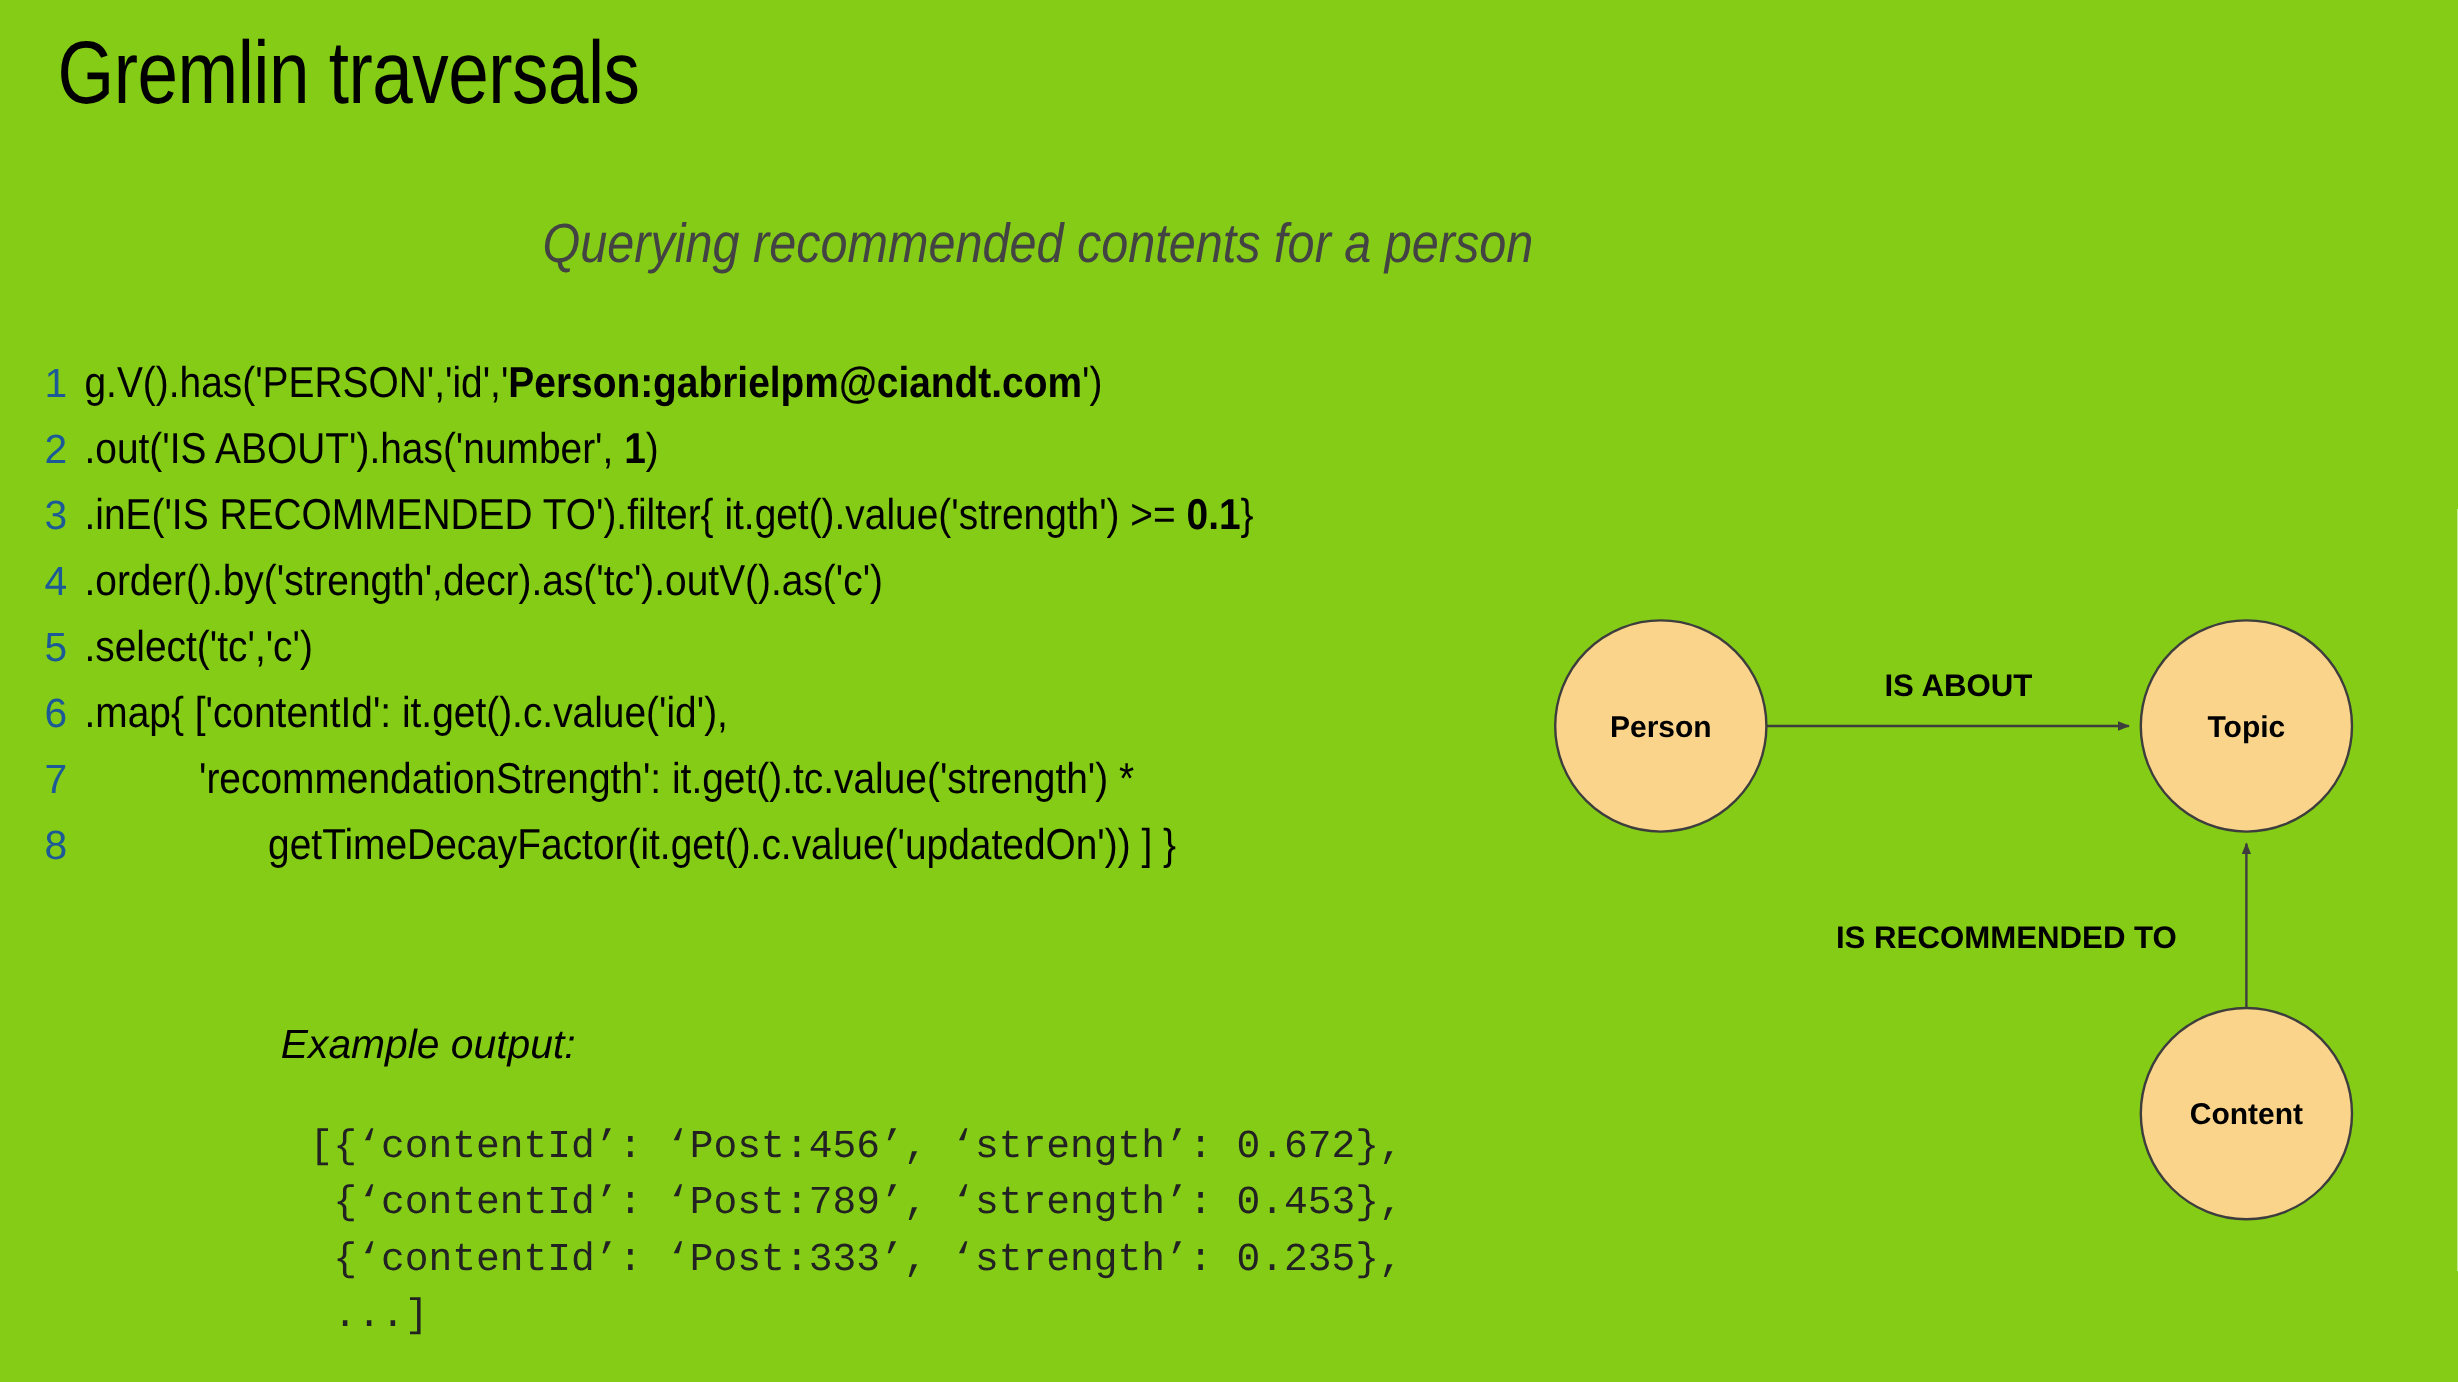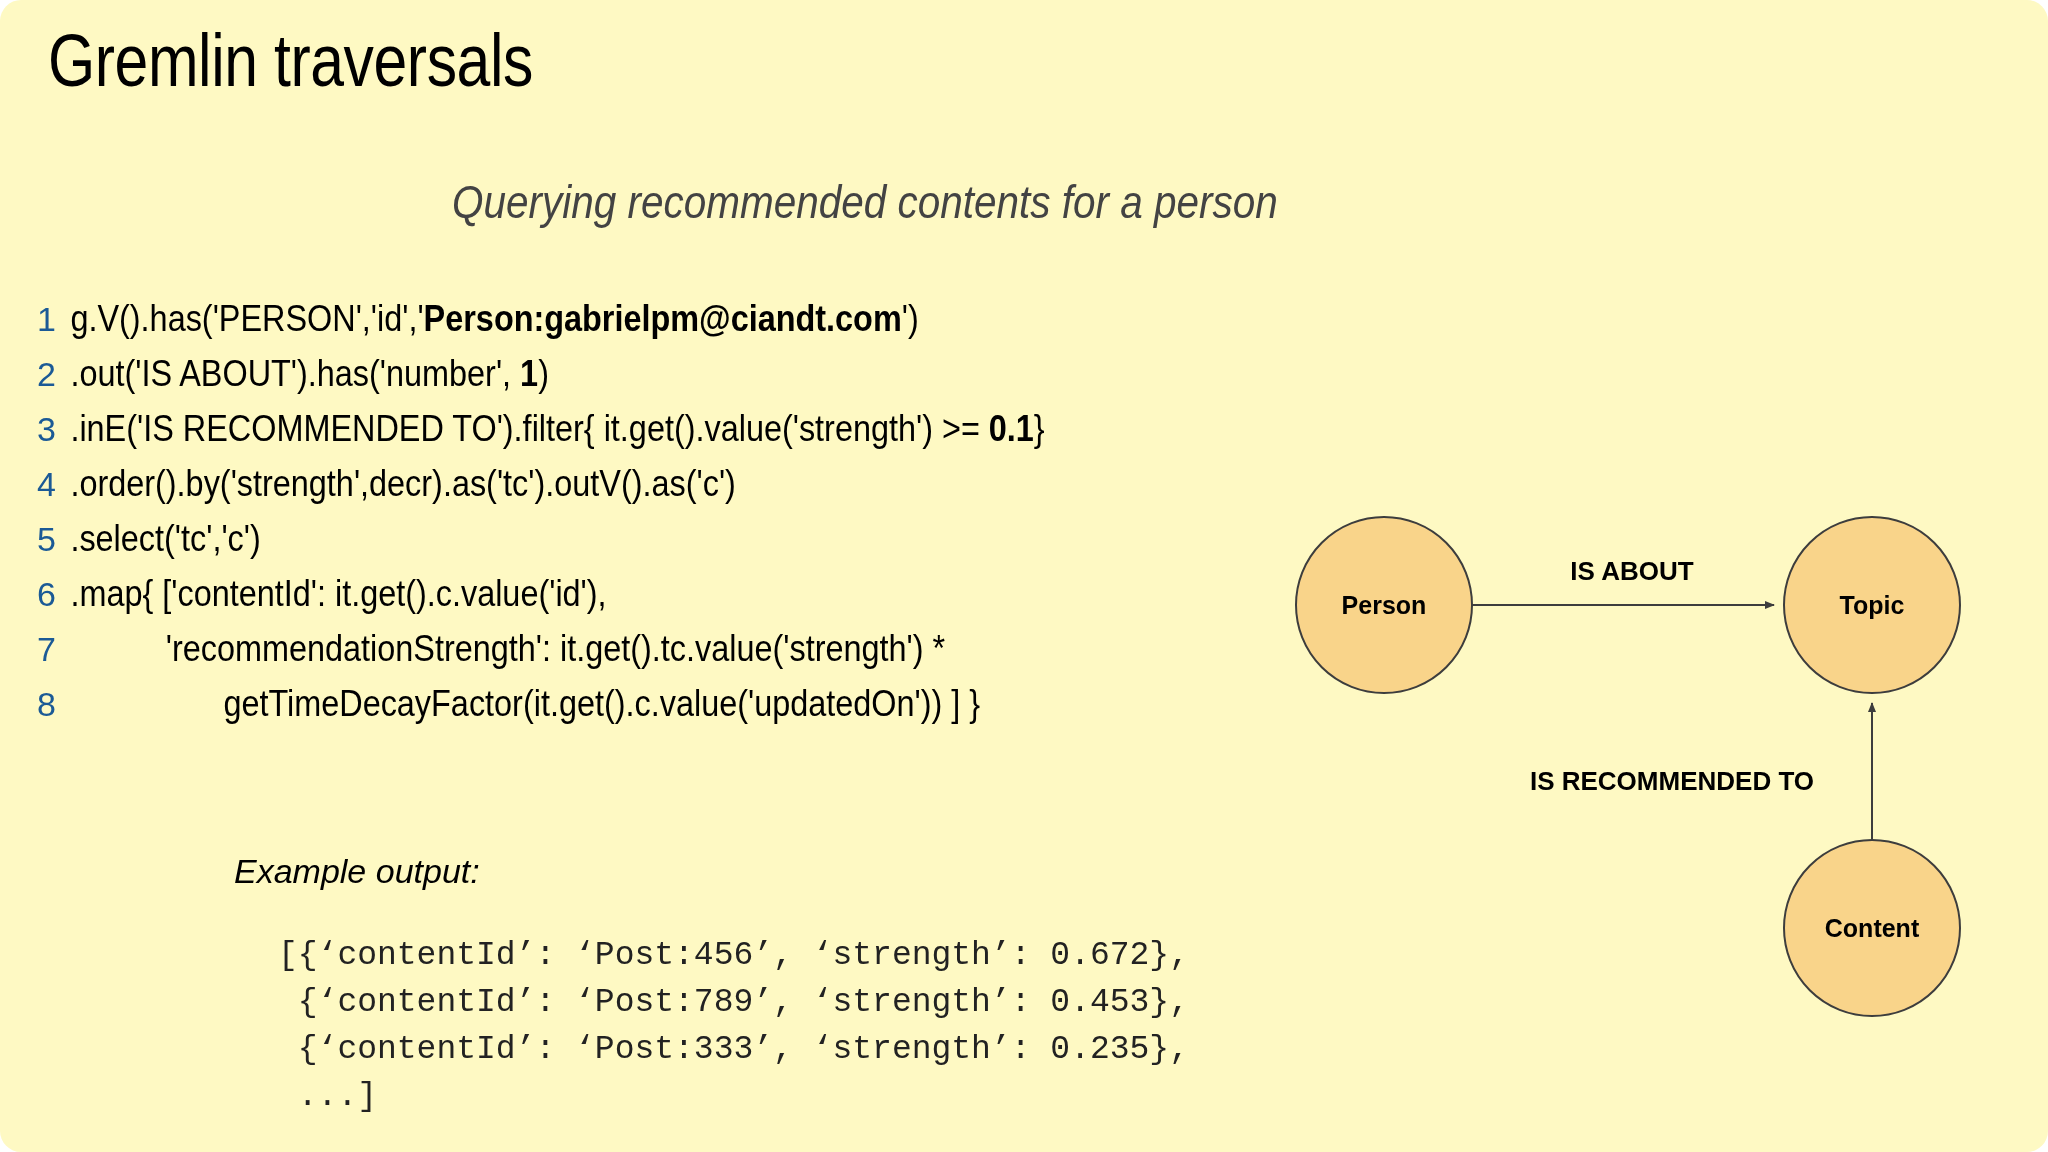--- a/index.html
+++ b/index.html
@@ -4,24 +4,23 @@
 <style>
   html, body {
     margin: 0;
     padding: 0;
     background: #ffffff;
   }
   #slide {
     position: relative;
     width: 2048px;
     height: 1152px;
-    background: #fef9c3;
+    background: #84cc16;
     overflow: hidden;
     font-family: "Liberation Sans", sans-serif;
-    border-radius: 21px;
   }
 
   
   #title {
     position: absolute;
     left: 48px;
     top: 22px;
     font-family: "Liberation Sans Narrow", "Liberation Sans", sans-serif;
     font-size: 74px;
     font-weight: 400;
@@ -89,21 +88,21 @@
     left: 234px;
     top: 852px;
     font-family: "Liberation Sans", sans-serif;
     font-size: 34px;
     font-style: italic;
     color: #000000;
     white-space: nowrap;
   }
   #output-block {
     position: absolute;
-    left: 278px;
+    left: 258px;
     top: 932px;
     font-family: "Liberation Mono", "DejaVu Sans Mono", monospace;
     font-size: 33px;
     color: #222222;
     line-height: 47px;
     white-space: pre;
   }
 
   
   #graph {

